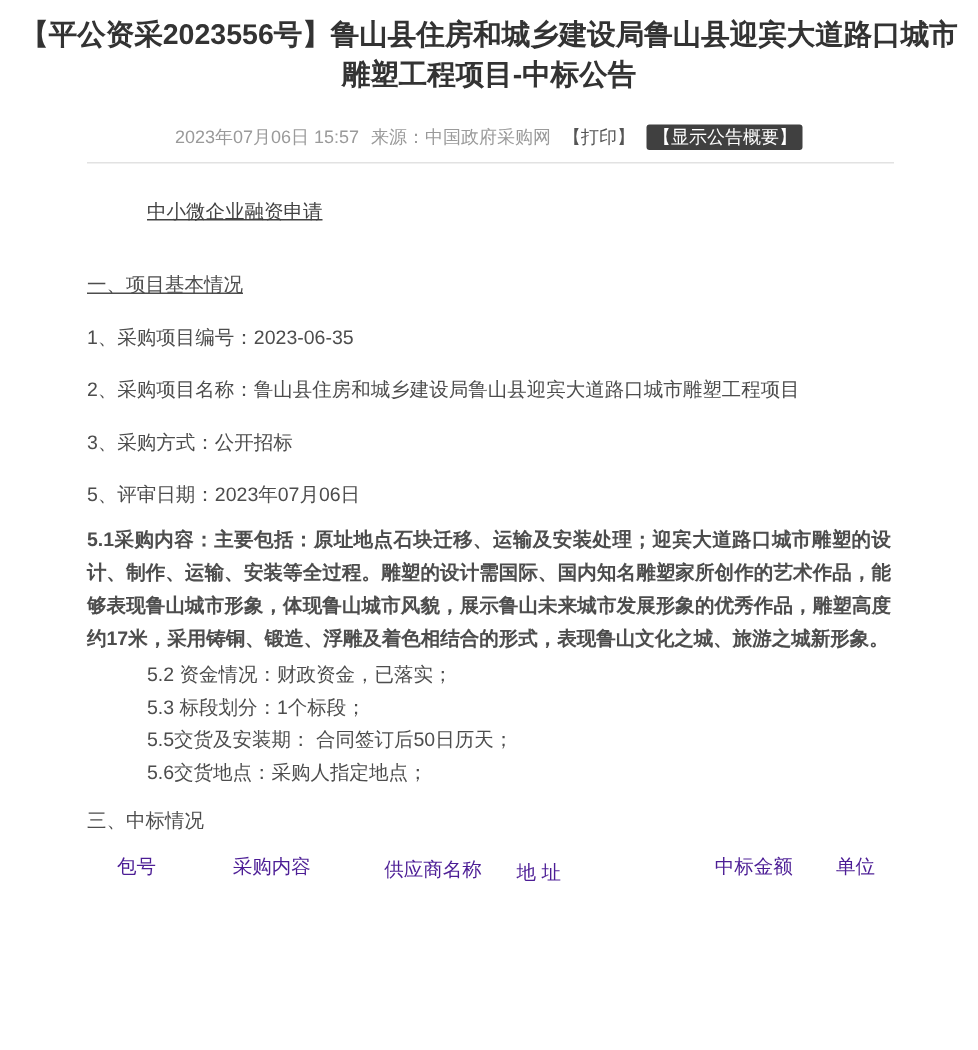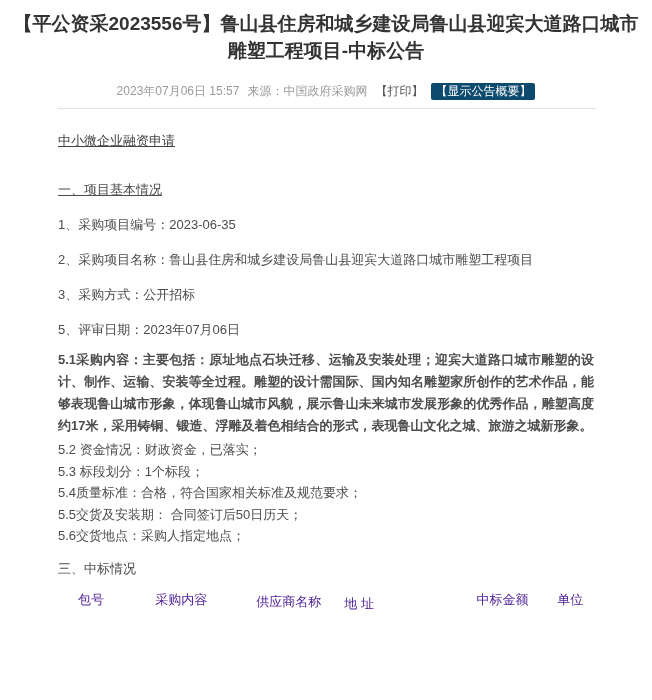--- a/index.html
+++ b/index.html
@@ -11,35 +11,35 @@
   .page-title{
     margin:10px 6px 0 6px;text-align:center;
     font-size:19px;font-weight:bold;color:#333;line-height:27px;
   }
   .meta-row{
     margin-top:19px;display:flex;justify-content:center;align-items:center;
     font-size:12px;color:#9a9a9a;gap:8px;white-space:nowrap;
   }
   .meta-print{color:#555;cursor:pointer;}
   .meta-badge{
-    background:#0c4a6e;color:#fff;padding:2px 4px;border-radius:2px;
+    background:#404040;color:#fff;padding:2px 4px;border-radius:2px;
     font-size:12px;cursor:pointer;line-height:13px;
   }
   .divider{border-top:1px solid #e2e2e2;margin:8px 56px 0 58px;}
   .content{margin:0 58px;font-size:13px;color:#4d4d4d;}
   .finance-link{
     display:inline-block;margin-top:23px;color:#424242;
-    text-decoration:underline;cursor:pointer;
+    text-decoration:underline;cursor:pointer;margin-left:40px;
   }
   .sec-head{margin-top:31px;text-decoration:underline;}
   .item{margin-top:17px;}
   .sec-head2{margin-top:21px;}
   .para{margin-top:10px;line-height:22px;text-align:justify;font-weight:bold;}
   .subitem{line-height:21.5px;}
-  .sub-block{margin-top:2px;}
+  .sub-block{margin-top:2px;margin-left:40px;}
   .sec-head3{margin-top:13px;}
   
   .bid-table{margin-top:13px;}
   .t-row{display:flex;align-items:flex-start;}
   .t-head{color:#4c1d95;}
   .c1{width:104px;padding-left:20px;box-sizing:border-box;}
   .c2{width:110px;}
   .c3{width:96px;font-size:12px;line-height:21px;}
   .c4{width:97px;font-size:12px;line-height:25px;}
   .c5{width:88px;font-size:12.5px;margin-left:43px;}
@@ -67,21 +67,20 @@
   <div class="sec-head">一、项目基本情况</div>
   <div class="item">1、采购项目编号：2023-06-35</div>
   <div class="item">2、采购项目名称：鲁山县住房和城乡建设局鲁山县迎宾大道路口城市雕塑工程项目</div>
   <div class="item">3、采购方式：公开招标</div>
   <div class="item">5、评审日期：2023年07月06日</div>
 
   <div class="para">5.1采购内容：主要包括：原址地点石块迁移、运输及安装处理；迎宾大道路口城市雕塑的设计、制作、运输、安装等全过程。雕塑的设计需国际、国内知名雕塑家所创作的艺术作品，能够表现鲁山城市形象，体现鲁山城市风貌，展示鲁山未来城市发展形象的优秀作品，雕塑高度约17米，采用铸铜、锻造、浮雕及着色相结合的形式，表现鲁山文化之城、旅游之城新形象。</div>
   <div class="sub-block">
     <div class="subitem">5.2 资金情况：财政资金，已落实；</div>
     <div class="subitem">5.3 标段划分：1个标段；</div>
-    <div class="subitem">5.4质量标准：合格，符合国家相关标准及规范要求；</div>
     <div class="subitem">5.5交货及安装期： 合同签订后50日历天；</div>
     <div class="subitem">5.6交货地点：采购人指定地点；</div>
   </div>
 
   <div class="sec-head3 item">三、中标情况</div>
 
   <div class="bid-table">
     <div class="t-row t-head">
       <div class="c1 head-cell">包号</div>
       <div class="c2 head-cell">采购内容</div>

